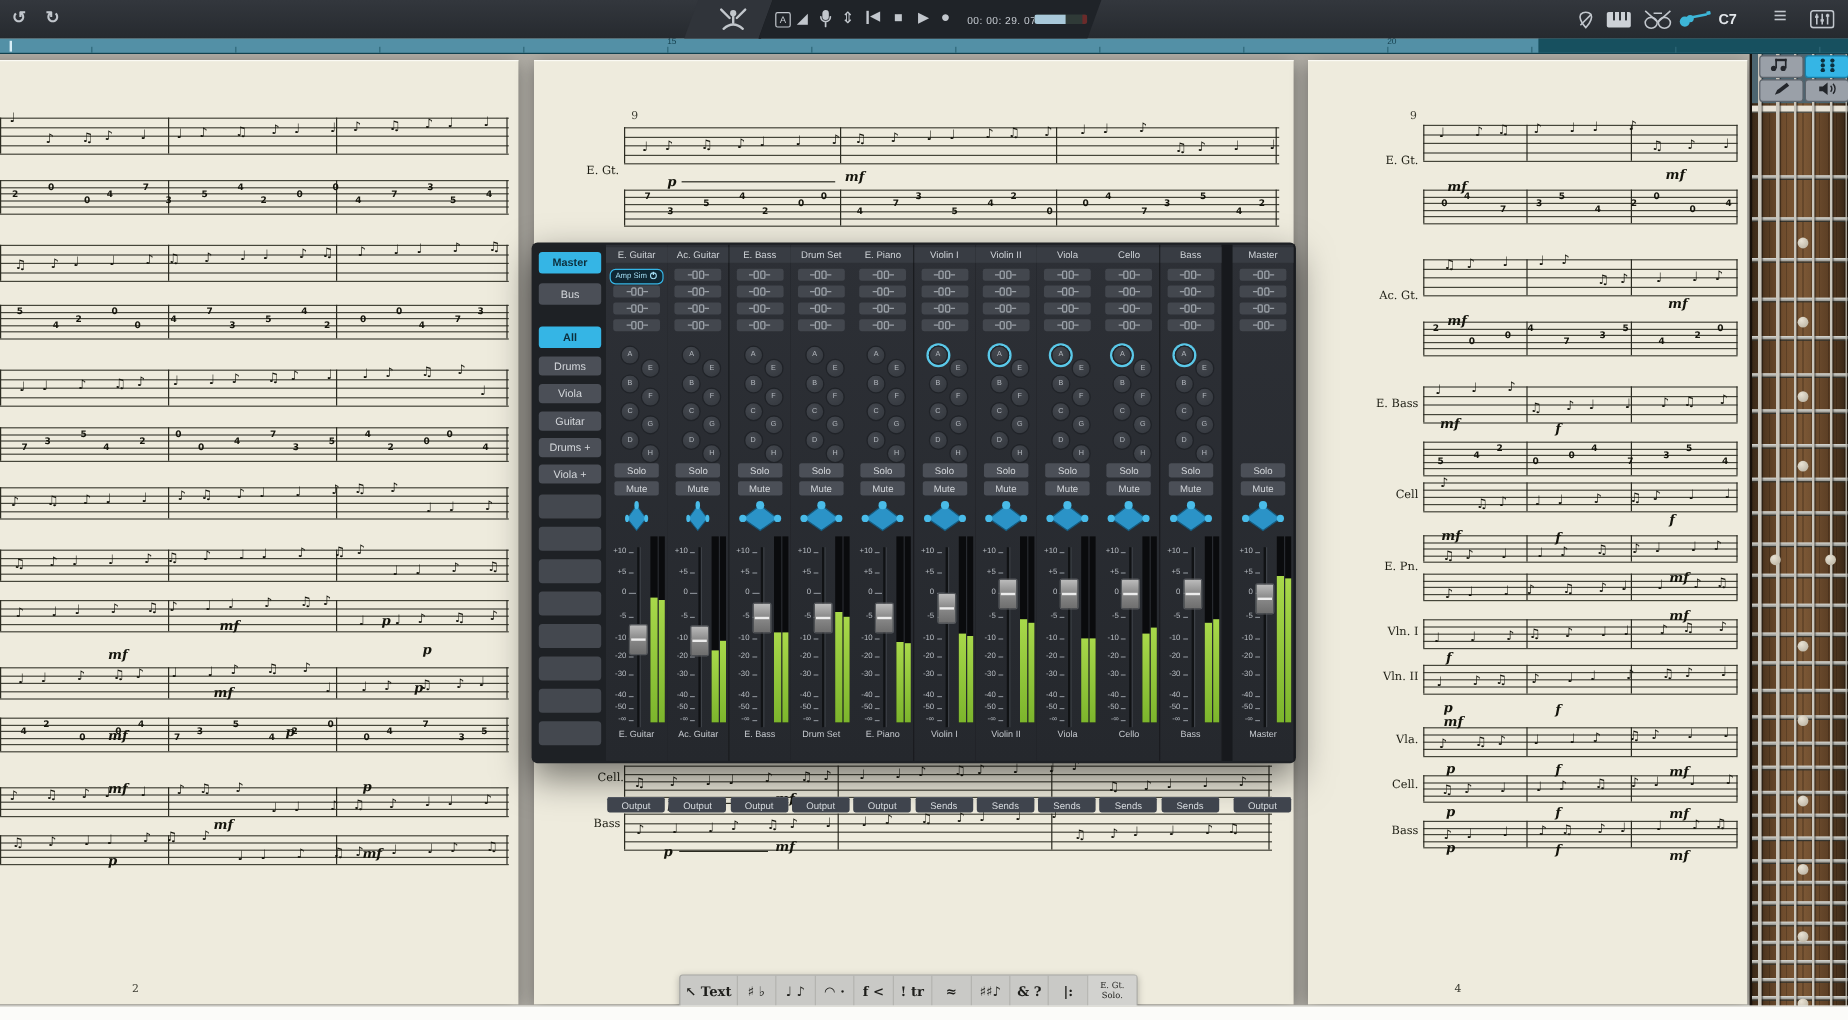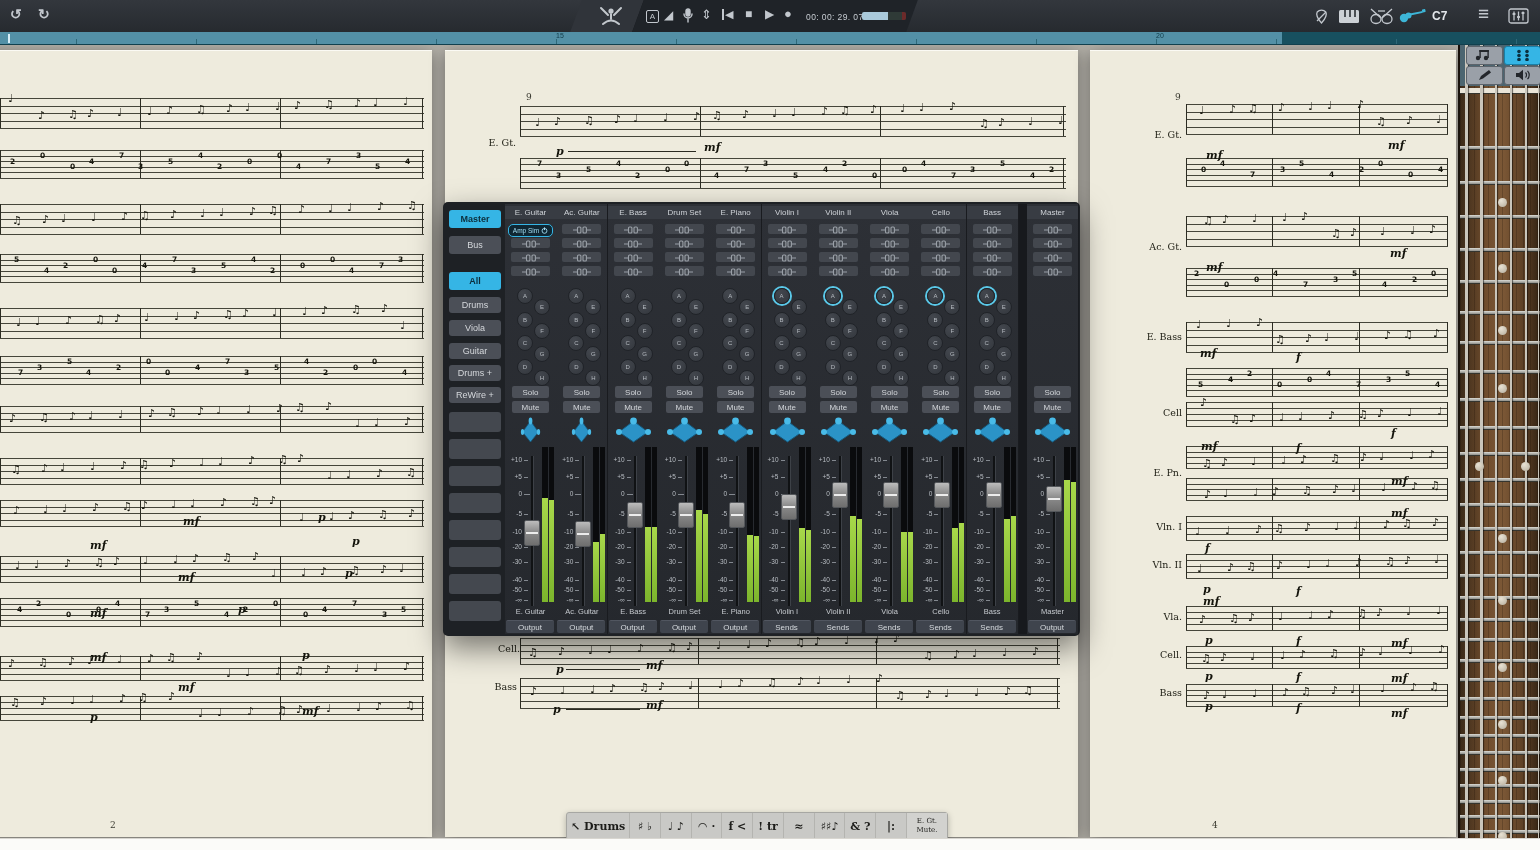--- a/index.html
+++ b/index.html
@@ -46,21 +46,21 @@
   .sclab{position:absolute;width:16px;text-align:right;font-size:6.5px;color:#b9bec4;line-height:1;}
   .scdash{position:absolute;height:1px;background:#83888f;}
   .track{position:absolute;width:2px;background:#101214;box-shadow:1px 0 0 #3d4147;}
   .fcap{position:absolute;width:14px;height:24px;border-radius:2px;border:1px solid #54575b;
         background:linear-gradient(#bcbcbc,#8b8b8b 45%,#6e6e6e);}
   .fcap:after{content:"";position:absolute;left:1px;right:1px;top:45%;height:2px;background:#ececec;}
   .meter{position:absolute;background:#0a0b0d;}
   .mgreen{position:absolute;left:0;right:0;bottom:0;background:linear-gradient(#a8d84a,#7cb52c);}
   .chfoot{position:absolute;color:#c6cacf;font-size:7.5px;width:100%;text-align:center;}
   .route{position:absolute;left:1px;right:2px;background:#3f444d;border-top:1px solid #515660;color:#d5d9dd;
-         font-size:8px;display:flex;align-items:center;justify-content:center;border-radius:2px;}
+         font-size:8px;display:flex;align-items:center;justify-content:center;border-radius:2px;margin-top:44px;}
   
   #fretboard{left:1458px;top:44px;width:82px;height:806px;z-index:5;
      background:linear-gradient(90deg,#33241608,#0000 12%),
         repeating-linear-gradient(90deg,rgba(20,10,2,.22) 0 1px,rgba(0,0,0,0) 1px 7px),
         linear-gradient(90deg,#3a2918,#6e4c2d 30%,#7c5836 52%,#5c3f25 78%,#2e2012);
      border-left:2px solid #17100a;}
   .fret{position:absolute;left:0;width:82px;height:3px;background:linear-gradient(#dcdcd6,#8d8d88);border-bottom:1px solid #35352f;}
   .gstring{position:absolute;top:0;height:806px;background:#c9c5bb;box-shadow:1px 0 1px rgba(0,0,0,.55);}
   .fdot{position:absolute;width:9px;height:9px;border-radius:50%;background:radial-gradient(circle at 35% 30%,#e8e2d4,#b5ad9c);}
   .fbbtn{position:absolute;width:35px;height:17px;border-radius:3px;background:#9aa0a8;border:1px solid #5c636b;
@@ -1062,21 +1062,21 @@
     </div>
 
   <div id="mixer" class="abs">
       <div class="mxtab on" style="position: absolute; top: 8px; height: 18px;">Master</div>
       <div class="mxtab" style="position: absolute; top: 34px; height: 18px;">Bus</div>
       <div class="mxtab on" style="position: absolute; top: 70px; height: 18px;">All</div>
       <div class="mxtab" style="position: absolute; top: 95px; height: 16px;">Drums</div>
       <div class="mxtab" style="position: absolute; top: 118px; height: 16px;">Viola</div>
       <div class="mxtab" style="position: absolute; top: 141px; height: 16px;">Guitar</div>
       <div class="mxtab" style="position: absolute; top: 163px; height: 16px;">Drums +</div>
-      <div class="mxtab" style="position: absolute; top: 185px; height: 16px;">ReWire +</div>
+      <div class="mxtab" style="position: absolute; top: 185px; height: 16px;">Viola +</div>
       <div class="mxempty" style="position: absolute; top: 210px;"></div>
       <div class="mxempty" style="position: absolute; top: 237px;"></div>
       <div class="mxempty" style="position: absolute; top: 264px;"></div>
       <div class="mxempty" style="position: absolute; top: 291px;"></div>
       <div class="mxempty" style="position: absolute; top: 318px;"></div>
       <div class="mxempty" style="position: absolute; top: 345px;"></div>
       <div class="mxempty" style="position: absolute; top: 372px;"></div>
       <div class="mxempty" style="position: absolute; top: 399px;"></div>
       <div class="chan" style="position: absolute; left: 62px; width: 51px;">
         <div class="chname" style="position: absolute;">E. Guitar</div>
@@ -2019,30 +2019,30 @@
         <div class="meter" style="position: absolute; left: 44px; top: 243px; width: 5px; height: 155px;">
           <div class="mgreen" style="height: 120.034px;"></div>
         </div>
         <div class="chfoot" style="position: absolute; top: 403px;">Master</div>
         <div class="route" style="position: absolute; top: 416px; height: 12px;">Output</div>
       </div>
       <div style="position: absolute; left: 576px; top: 2px; width: 8px; height: 430px; background: rgb(23, 25, 29);"></div>
     </div>
 
   <div id="ntoolbar" class="abs">
-      <div class="ntool">↖ Drums</div>
+      <div class="ntool">↖ Text</div>
       <div class="ntool">♯ ♭</div>
       <div class="ntool">♩ ♪</div>
       <div class="ntool">◠ ·</div>
       <div class="ntool">f &lt;</div>
       <div class="ntool">! tr</div>
       <div class="ntool">≈</div>
       <div class="ntool">♯♯♪</div>
       <div class="ntool">&amp; ?</div>
       <div class="ntool">|:</div>
       <div class="ncontext">
         <span>E. Gt.</span>
-        <span>Mute.</span>
+        <span>Solo.</span>
       </div>
     </div>
 
   <div id="bottomstrip" class="abs"></div>
 </div>
 
 </body></html>

